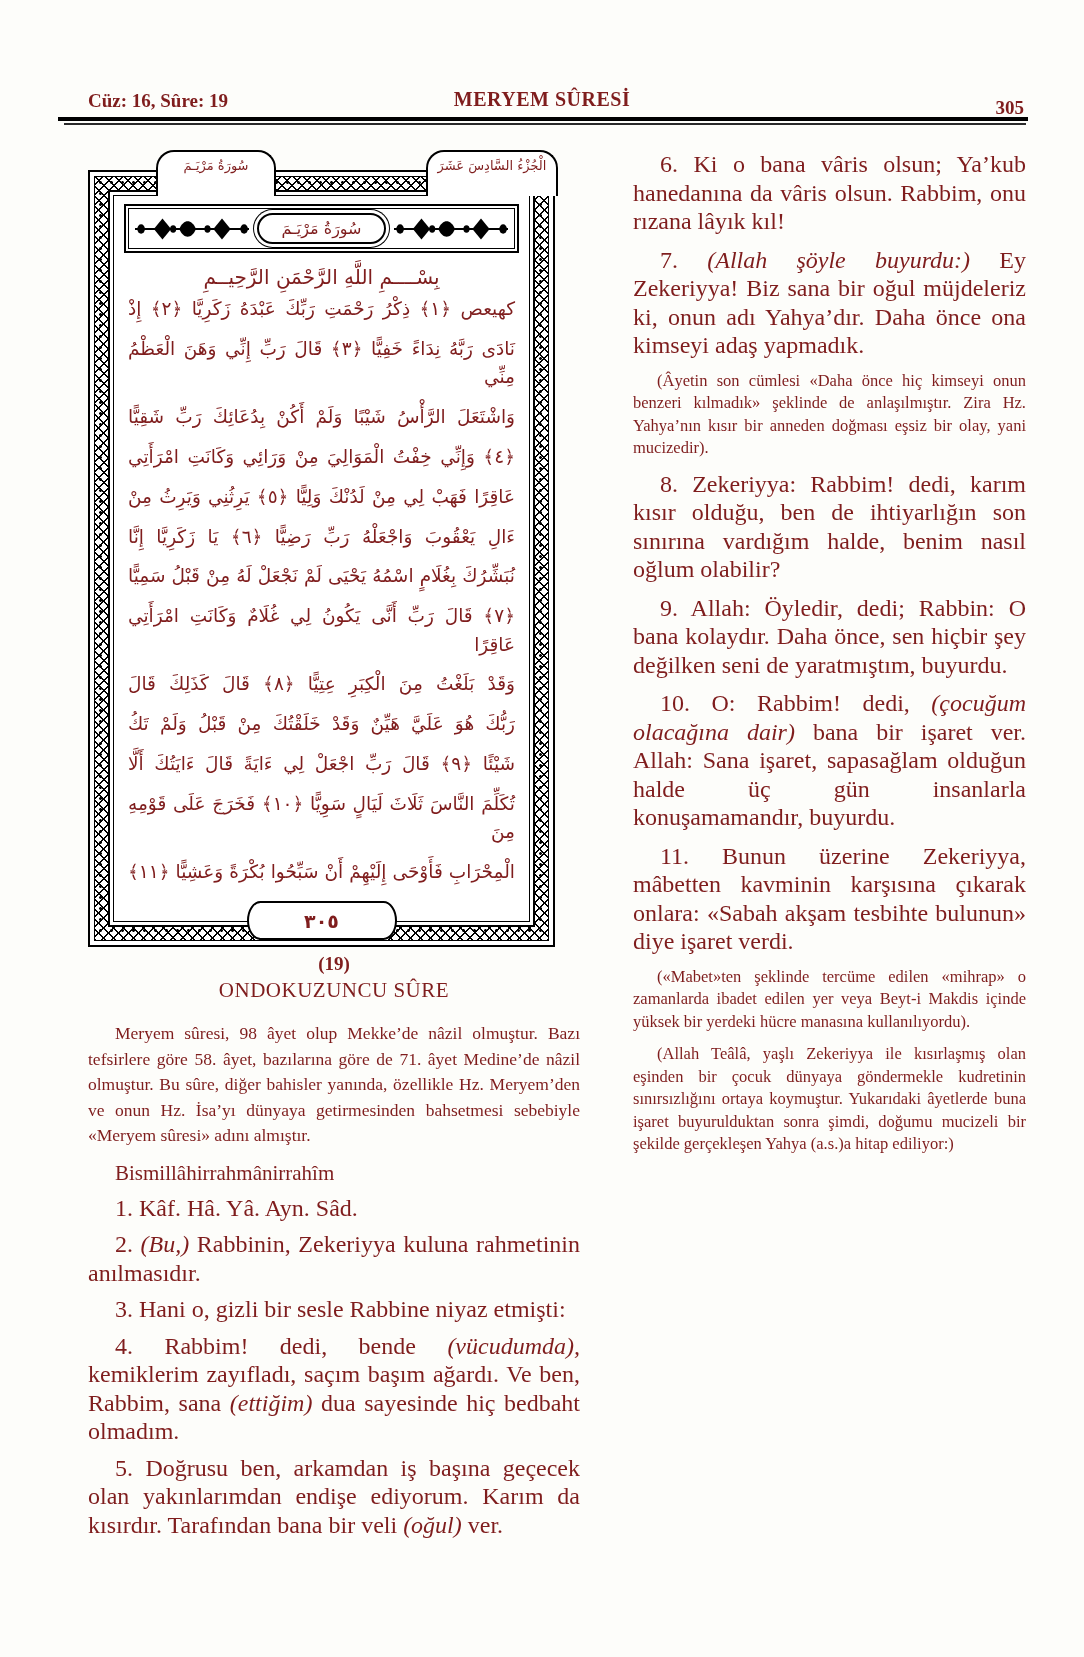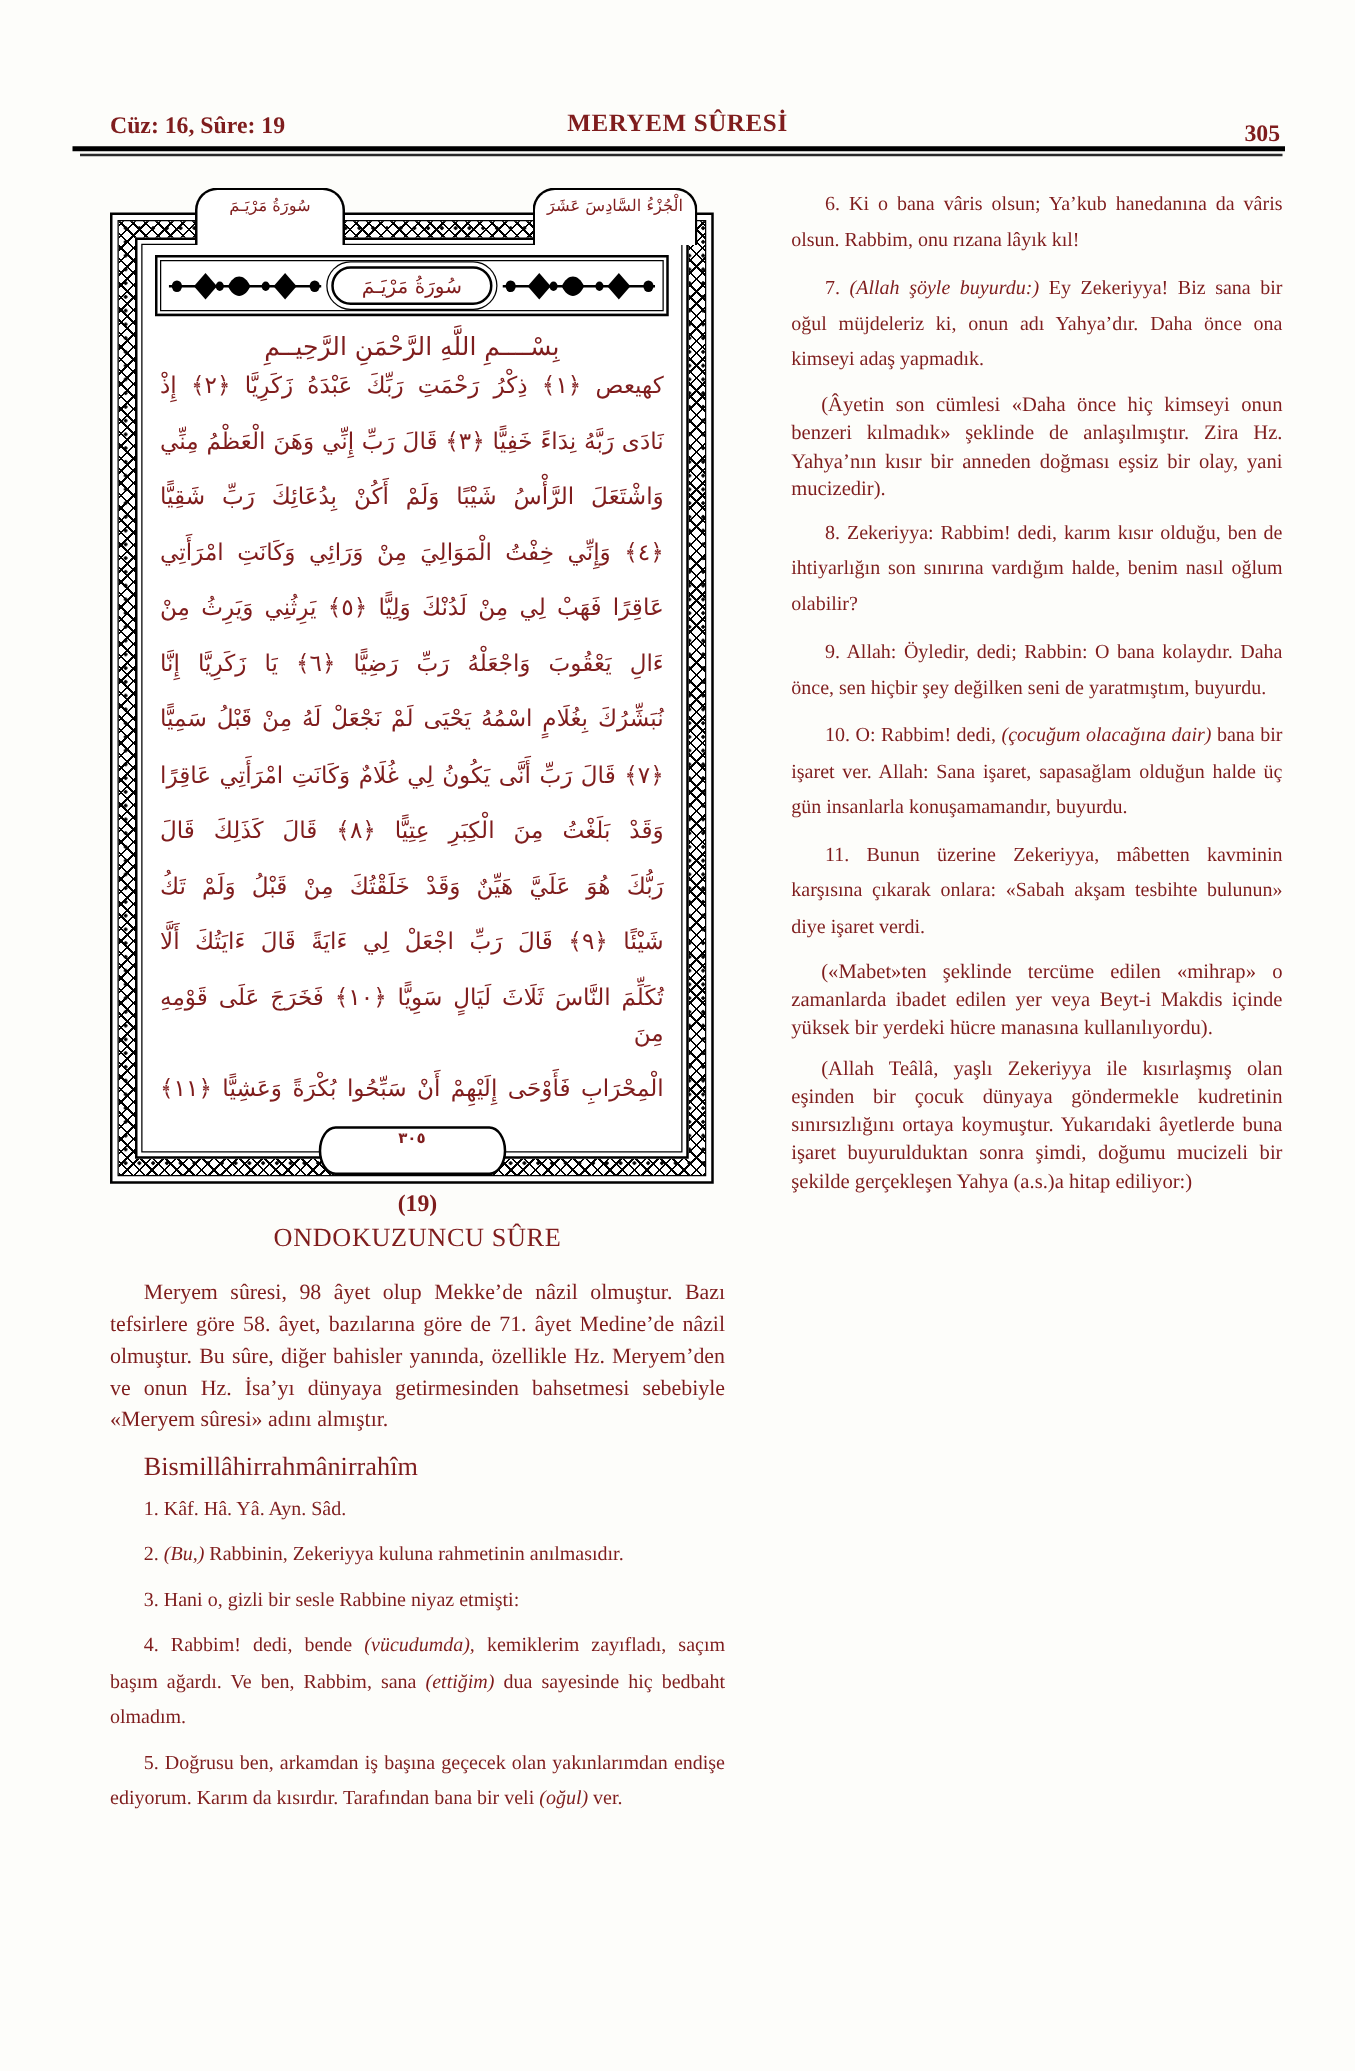--- a/index.html
+++ b/index.html
@@ -8,21 +8,21 @@
 
   
   .hdr-left{position:absolute;left:88px;top:90px;font-weight:bold;font-size:19px;}
   .hdr-center{position:absolute;left:0;right:0;top:88px;text-align:center;font-weight:bold;
               font-size:20px;letter-spacing:.5px;}
   .hdr-right{position:absolute;right:60px;top:97px;font-weight:bold;font-size:19px;}
   .hdr-rule{position:absolute;left:58px;right:56px;top:117px;height:4px;background:#000;}
   .hdr-rule::after{content:"";position:absolute;left:6px;right:2px;top:6px;height:2px;background:#2a2a2a;}
 
   
-  .frame{position:absolute;left:88px;top:170px;width:467px;height:777px;padding-left:16px;}
+  .frame{position:absolute;left:88px;top:170px;width:467px;height:777px;}
   .f2{position:absolute;inset:0;border:2px solid #000;padding:4px;background:#fff;box-sizing:border-box;}
   .f2b{height:100%;box-sizing:border-box;border:1px solid #000;padding:13px;
        background-color:#fff;
        background-image:
          radial-gradient(circle,#000 1.2px,transparent 1.6px),
          repeating-linear-gradient(45deg,#000 0 1.4px,transparent 1.4px 7px),
          repeating-linear-gradient(-45deg,#000 0 1.4px,transparent 1.4px 7px);
        background-size:11px 11px,auto,auto;}
   .f3{height:100%;box-sizing:border-box;background:#fff;border:2px solid #000;padding:3px;}
   .f4{position:relative;height:100%;box-sizing:border-box;border:1px solid #000;
@@ -39,33 +39,33 @@
               padding:7px 9px;margin:2px 0 4px;display:flex;align-items:center;gap:8px;background:#fff;}
   .orn{flex:1;height:30px;}
   .cartouche{border:2px solid #000;border-radius:20px;box-shadow:0 0 0 3px #fff,0 0 0 4px #000;
              padding:4px 22px;font-family:"DejaVu Sans",sans-serif;font-size:16px;background:#fff;
              white-space:nowrap;}
   .basmala{text-align:center;font-family:"DejaVu Sans",sans-serif;font-size:20px;margin:8px 0 2px;}
   .qlines{flex:1;display:flex;flex-direction:column;justify-content:space-between;direction:rtl;
           font-family:"DejaVu Sans",sans-serif;font-size:18.5px;padding:4px 4px 10px;overflow:hidden;}
   .qline{text-align:justify;text-align-last:justify;line-height:1.55;}
   .pagenum{position:absolute;left:50%;bottom:7px;transform:translateX(-50%);min-width:146px;height:35px;
-           background:#fff;border:2.5px solid #000;border-radius:18px/26px;display:flex;align-items:flex-start;
-           justify-content:center;font-family:"DejaVu Sans",sans-serif;font-weight:bold;font-size:12px;z-index:5;}
+           background:#fff;border:2.5px solid #000;border-radius:18px/26px;display:flex;align-items:center;
+           justify-content:center;font-family:"DejaVu Sans",sans-serif;font-weight:bold;font-size:19px;z-index:5;}
 
   
   .leftcol{position:absolute;left:88px;top:953px;width:492px;}
   .rightcol{position:absolute;left:633px;top:150px;width:393px;}
 
   .s-num{text-align:center;font-weight:bold;font-size:19px;}
   .s-name{text-align:center;font-weight:normal;font-size:21px;margin-top:3px;letter-spacing:.5px;}
   .s-meryem{text-align:center;font-weight:bold;font-style:italic;font-size:21px;margin-top:5px;letter-spacing:1px;}
   .intro{font-size:17.5px;line-height:25.5px;text-align:justify;text-indent:27px;margin:18px 0 0;}
   .bismillah-tr{font-size:21px;margin:12px 0 0;text-indent:27px;}
-  .verse{font-size:16px;line-height:28.5px;text-align:justify;text-indent:27px;margin:8px 0 0;}
+  .verse{font-size:24px;line-height:28.5px;text-align:justify;text-indent:27px;margin:8px 0 0;}
   .rightcol .verse{margin:0 0 10px;}
   .note{font-size:16.5px;line-height:22.5px;text-align:justify;text-indent:24px;margin:0 0 10px;}
   .it{font-style:italic;}
 </style>
 </head>
 <body>
 
 <div class="page">
 
   <span class="hdr-left">Cüz: 16, Sûre: 19</span>

